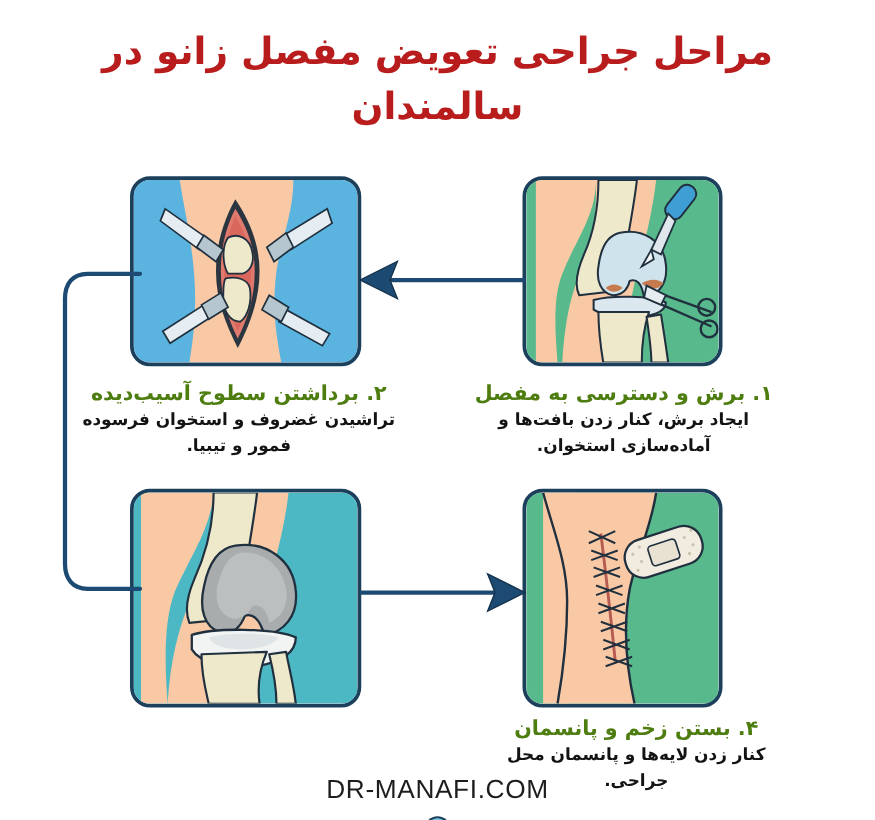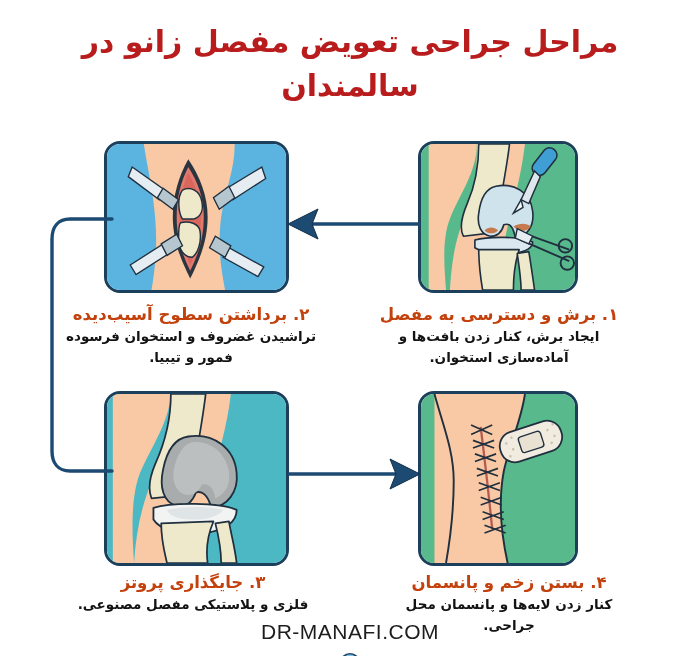--- a/index.html
+++ b/index.html
@@ -38,21 +38,21 @@
   .panel svg{display:block;width:100%;height:100%;}
 
   #panel-1{left:418px;top:141px;width:160px;height:152px;}
   #panel-2{left:104px;top:141px;width:185px;height:152px;}
   #panel-3{left:104px;top:391px;width:185px;height:175px;}
   #panel-4{left:418px;top:391px;width:160px;height:175px;}
 
   
   .caption{position:absolute;text-align:center;direction:rtl;}
   .cap-title{
-    color:#c2410c;font-weight:bold;font-size:16.5px;line-height:1.35;
+    color:#4d7c0f;font-weight:bold;font-size:16.5px;line-height:1.35;
     white-space:nowrap;
   }
   .cap-sub{
     color:#131313;font-weight:bold;font-size:13.5px;line-height:1.5;
     margin-top:0;
   }
   #caption-1{left:368px;top:304px;width:262px;}
   #caption-2{left:56px;top:304px;width:270px;}
   #caption-3{left:62px;top:572px;width:262px;}
   #caption-4{left:378px;top:572px;width:262px;}
@@ -230,24 +230,20 @@
   <div class="caption" id="caption-1">
     <div class="cap-title">۱. برش و دسترسی به مفصل</div>
     <div class="cap-sub">ایجاد برش، کنار زدن بافت‌ها و آماده‌سازی استخوان.</div>
   </div>
 
   <div class="caption" id="caption-2">
     <div class="cap-title">۲. برداشتن سطوح آسیب‌دیده</div>
     <div class="cap-sub">تراشیدن غضروف و استخوان فرسوده فمور و تیبیا.</div>
   </div>
 
-  <div class="caption" id="caption-3">
-    <div class="cap-title">۳. جایگذاری پروتز</div>
-    <div class="cap-sub">فلزی و پلاستیکی مفصل مصنوعی.</div>
-  </div>
 
   <div class="caption" id="caption-4">
     <div class="cap-title">۴. بستن زخم و پانسمان</div>
     <div class="cap-sub">کنار زدن لایه‌ها و پانسمان محل جراحی.</div>
   </div>
 
   <div class="footer">
     <span class="footer-text">DR-MANAFI.COM</span>
     <svg class="globe-icon" viewBox="0 0 24 24">
       <circle cx="12" cy="12" r="11" fill="#1c3f5c"></circle>

